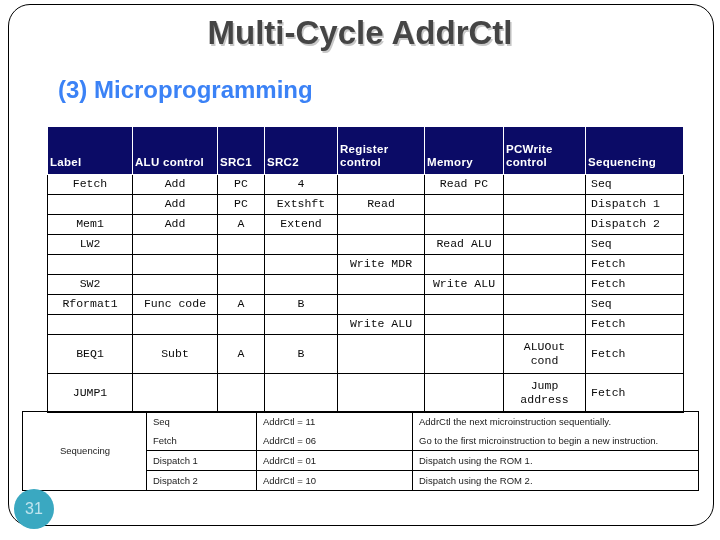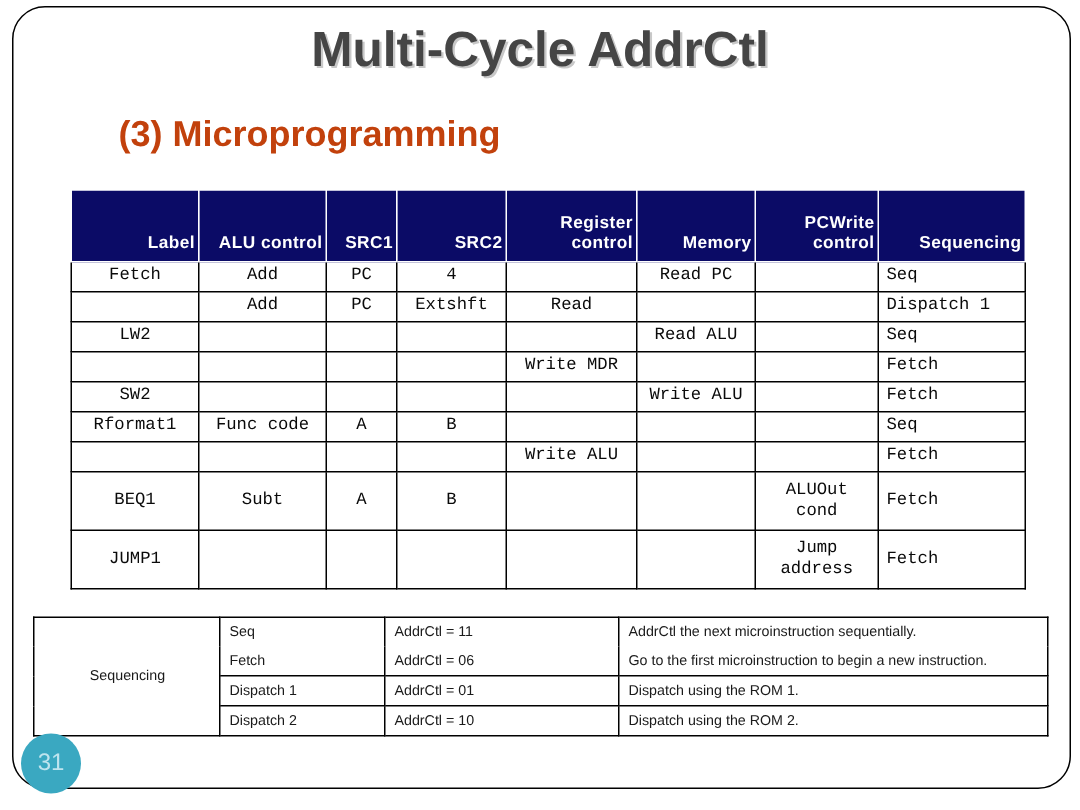--- a/index.html
+++ b/index.html
@@ -43,25 +43,25 @@
     text-align: center;
     font-size: 33px;
     font-weight: bold;
     color: #454545;
     letter-spacing: 0px;
     text-shadow: 1.5px 1.5px 0px #c8c8c8;
     font-family: "Liberation Sans", sans-serif;
   }
   #slide-subtitle {
     position: absolute;
-    left: 79px;
+    left: 58px;
     top: 76px;
     font-size: 24px;
     font-weight: bold;
-    color: #c2410c;
+    color: #3b82f6;
     font-family: "Liberation Sans", sans-serif;
   }
 
   
   #micro-table-wrap {
     position: absolute;
     left: 47px;
     top: 126px;
     width: 636px;
   }
@@ -70,21 +70,21 @@
     width: 636px;
     table-layout: fixed;
     font-family: "Liberation Mono", monospace;
   }
   table.micro th {
     background: #0b0b66;
     color: #ffffff;
     font-family: "Liberation Sans", sans-serif;
     font-size: 11.5px;
     font-weight: bold;
-    text-align: right;
+    text-align: left;
     vertical-align: bottom;
     padding: 4px 2px 5px 2px;
     height: 38px;
     border: 1.5px solid #ffffff;
     line-height: 1.15;
     letter-spacing: 0.3px;
   }
   table.micro td {
     border: 1px solid #000000;
     font-size: 11.5px;
@@ -205,20 +205,30 @@
             <td></td>
             <td>Add</td>
             <td>PC</td>
             <td>Extshft</td>
             <td>Read</td>
             <td></td>
             <td></td>
             <td class="seqcol">Dispatch 1</td>
           </tr>
           <tr>
+            <td>Mem1</td>
+            <td>Add</td>
+            <td>A</td>
+            <td>Extend</td>
+            <td></td>
+            <td></td>
+            <td></td>
+            <td class="seqcol">Dispatch 2</td>
+          </tr>
+          <tr>
             <td>LW2</td>
             <td></td>
             <td></td>
             <td></td>
             <td></td>
             <td>Read ALU</td>
             <td></td>
             <td class="seqcol">Seq</td>
           </tr>
           <tr>

